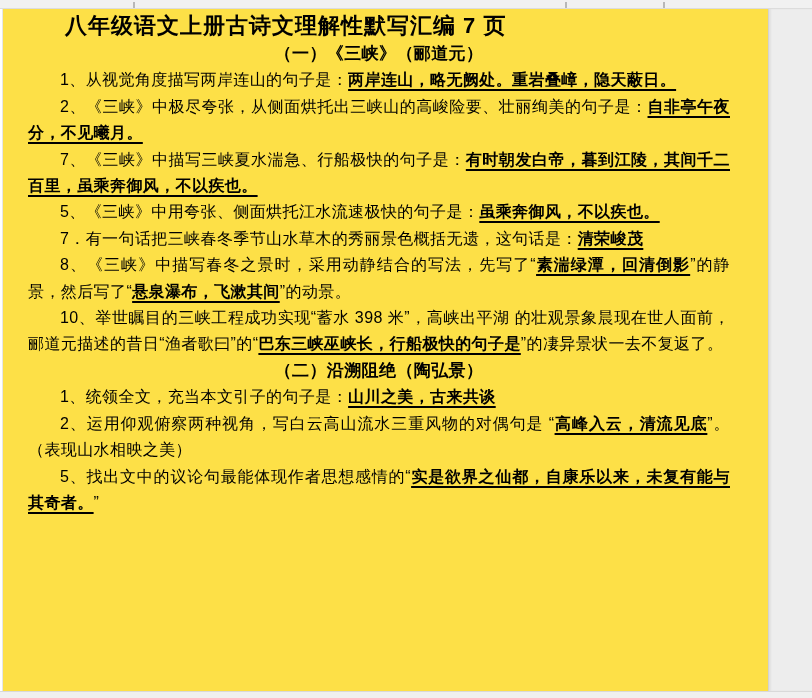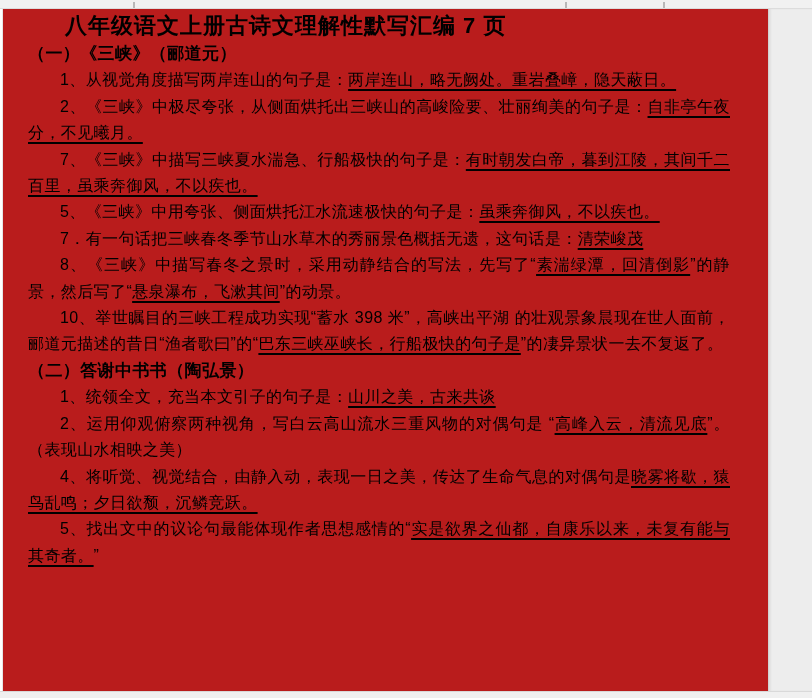--- a/index.html
+++ b/index.html
@@ -27,32 +27,32 @@
     position: absolute; bottom: 0; left: 0; width: 812px; height: 7px;
     background: #f0f0f0; border-top: 1px solid #d9d9d9; z-index: 5;
   }
   .left-edge {
     position: absolute; top: 9px; left: 2px; width: 1px; height: 682px;
     background: #e6e6e6; z-index: 4;
   }
   
   .page {
     position: absolute; top: 9px; left: 3px; width: 765px; height: 682px;
-    background: #b91c1c; overflow: hidden;
+    background: #fde047; overflow: hidden;
     padding: 2px 38px 0 25px;
   }
   .doc-title {
     font-size: 22px; font-weight: bold; line-height: 30px;
     margin-left: 37px; letter-spacing: 1px; white-space: nowrap;
   }
   .para { font-size: 16px; line-height: 26.4px; letter-spacing: 0.4px; }
-  .para.heading { text-align: left; font-weight: bold; font-size: 17px; text-indent: 0; }
+  .para.heading { text-align: center; font-weight: bold; font-size: 17px; text-indent: 0; }
   .para.body { text-indent: 2em; text-align: justify; }
   .answer {
-    font-weight: normal;
+    font-weight: bold;
     text-decoration: underline;
     text-decoration-thickness: 2px;
     text-underline-offset: 4px;
   }
 </style>
 </head>
 <body>
 
 <div class="top-strip">
   <div class="ruler-tick" style="left:133px;"></div>
@@ -67,19 +67,18 @@
   <h1 class="doc-title">八年级语文上册古诗文理解性默写汇编 7 页</h1>
   <div id="doc-body">
       <p class="para heading"><span class="normal">（一）《三峡》（郦道元）</span></p>
       <p class="para body"><span class="normal">1、从视觉角度描写两岸连山的句子是：</span><span class="answer">两岸连山，略无阙处。重岩叠嶂，隐天蔽日。</span></p>
       <p class="para body"><span class="normal">2、《三峡》中极尽夸张，从侧面烘托出三峡山的高峻险要、壮丽绚美的句子是：</span><span class="answer">自非亭午夜分，不见曦月。</span></p>
       <p class="para body"><span class="normal">7、《三峡》中描写三峡夏水湍急、行船极快的句子是：</span><span class="answer">有时朝发白帝，暮到江陵，其间千二百里，虽乘奔御风，不以疾也。</span></p>
       <p class="para body"><span class="normal">5、《三峡》中用夸张、侧面烘托江水流速极快的句子是：</span><span class="answer">虽乘奔御风，不以疾也。</span></p>
       <p class="para body"><span class="normal">7．有一句话把三峡春冬季节山水草木的秀丽景色概括无遗，这句话是：</span><span class="answer">清荣峻茂</span></p>
       <p class="para body"><span class="normal">8、《三峡》中描写春冬之景时，采用动静结合的写法，先写了“</span><span class="answer">素湍绿潭，回清倒影</span><span class="normal">”的静景，然后写了“</span><span class="answer">悬泉瀑布，飞漱其间</span><span class="normal">”的动景。</span></p>
       <p class="para body"><span class="normal">10、举世瞩目的三峡工程成功实现“蓄水 398 米”，高峡出平湖 的壮观景象晨现在世人面前，郦道元描述的昔日“渔者歌曰”的“</span><span class="answer">巴东三峡巫峡长，行船极快的句子是</span><span class="normal">”的凄异景状一去不复返了。</span></p>
-      <p class="para heading"><span class="normal">（二）答谢中书书（陶弘景）</span></p>
+      <p class="para heading"><span class="normal">（二）沿溯阻绝（陶弘景）</span></p>
       <p class="para body"><span class="normal">1、统领全文，充当本文引子的句子是：</span><span class="answer">山川之美，古来共谈</span></p>
       <p class="para body"><span class="normal">2、运用仰观俯察两种视角，写白云高山流水三重风物的对偶句是 “</span><span class="answer">高峰入云，清流见底</span><span class="normal">”。（表现山水相映之美）</span></p>
-      <p class="para body"><span class="normal">4、将听觉、视觉结合，由静入动，表现一日之美，传达了生命气息的对偶句是</span><span class="answer">晓雾将歇，猿鸟乱鸣；夕日欲颓，沉鳞竞跃。</span></p>
       <p class="para body"><span class="normal">5、找出文中的议论句最能体现作者思想感情的“</span><span class="answer">实是欲界之仙都，自康乐以来，未复有能与其奇者。</span><span class="normal">”</span></p>
     </div>
 </div>
 
 </body></html>

